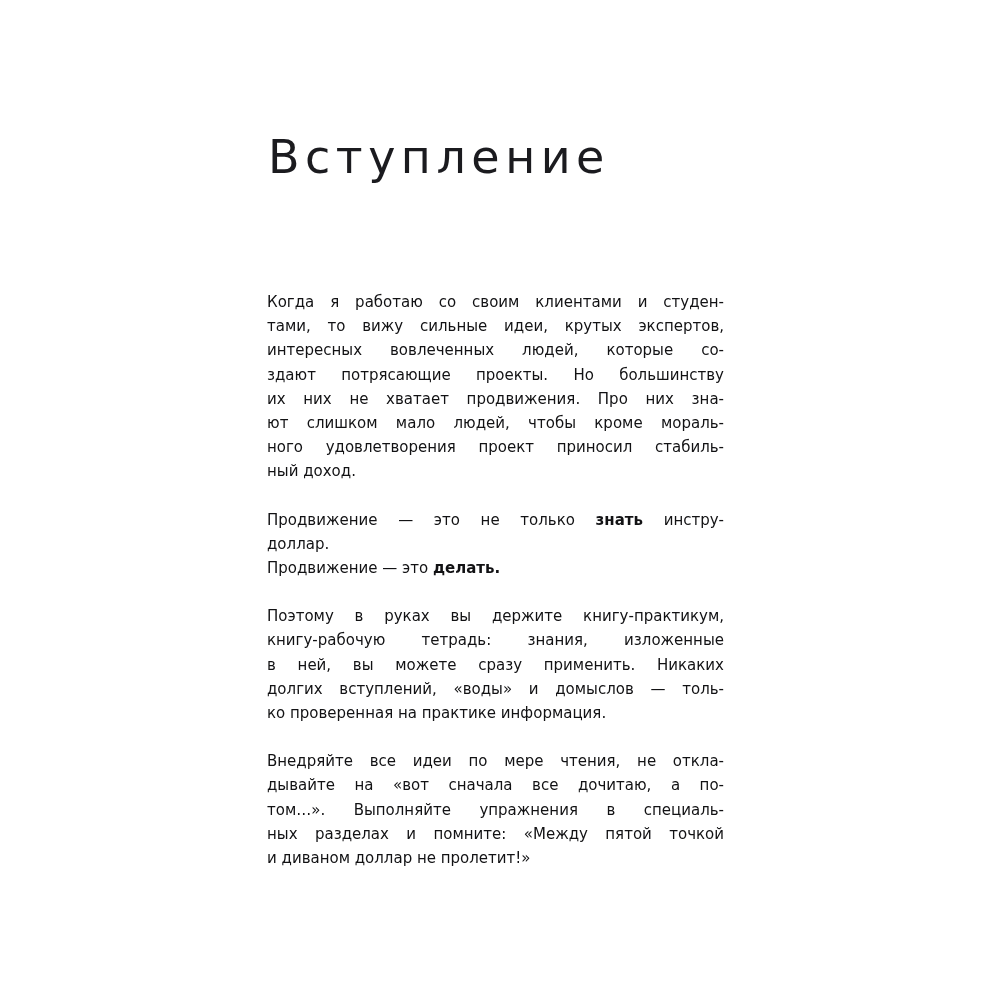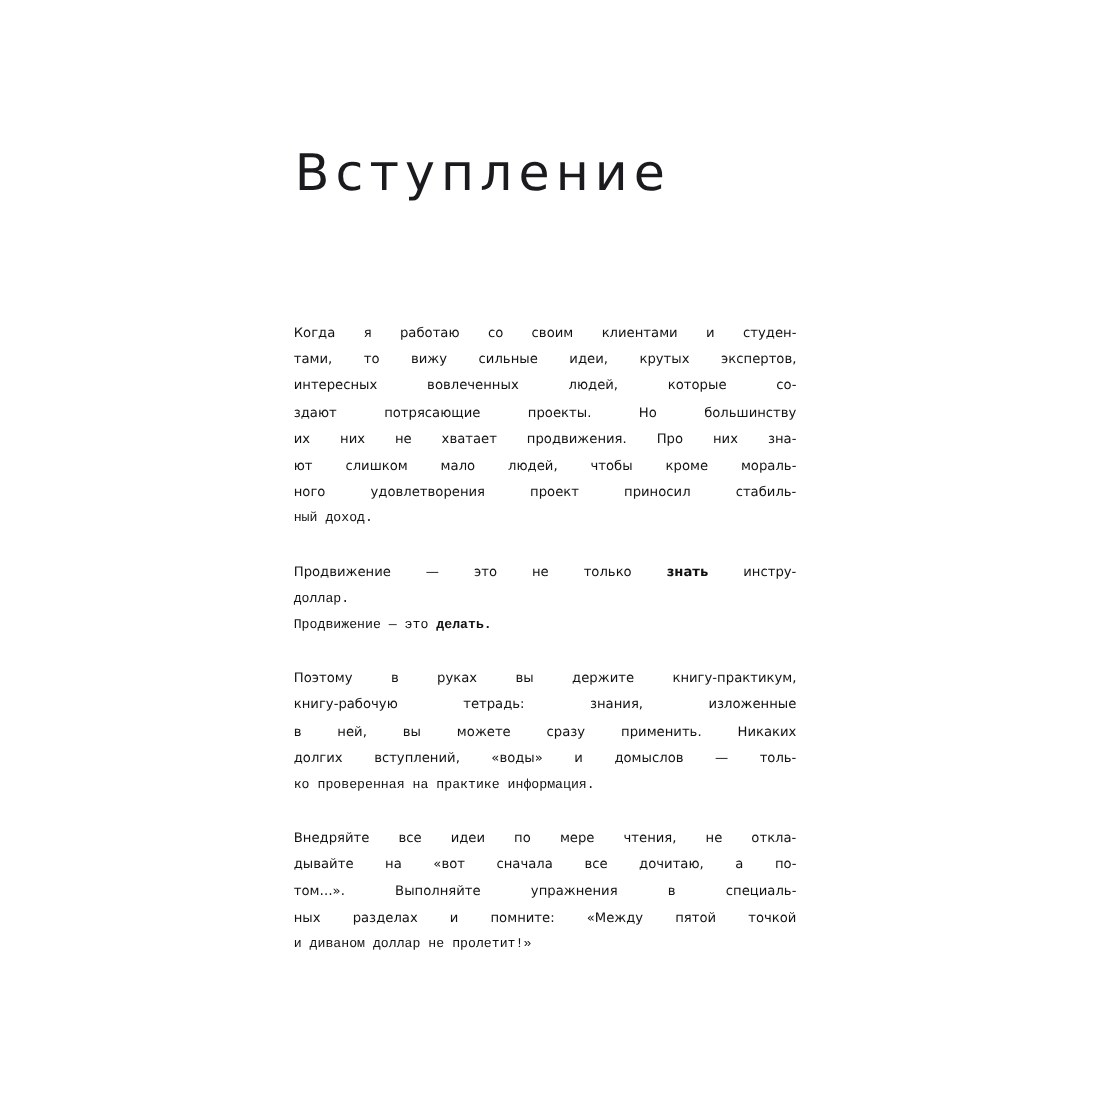--- a/index.html
+++ b/index.html
@@ -38,31 +38,30 @@
   }
   .para {
     margin: 0 0 24px 0;
   }
   .para:last-child {
     margin-bottom: 0;
   }
   
   .line {
     display: block;
-    font-size: 12px;
+    font-size: 15px;
     line-height: 24.2px;
     color: #121214;
     text-align: justify;
     text-align-last: justify;
     white-space: pre;
   }
   .line.ragged {
     text-align: center;
     text-align-last: left;
-    font-family: Liberation Mono, monospace;
   }
   .line b {
     font-weight: 700;
   }
 </style>
 </head>
 <body>
 
 <div class="page" style="background: rgb(255, 255, 255); margin-top: 22px;">
 

